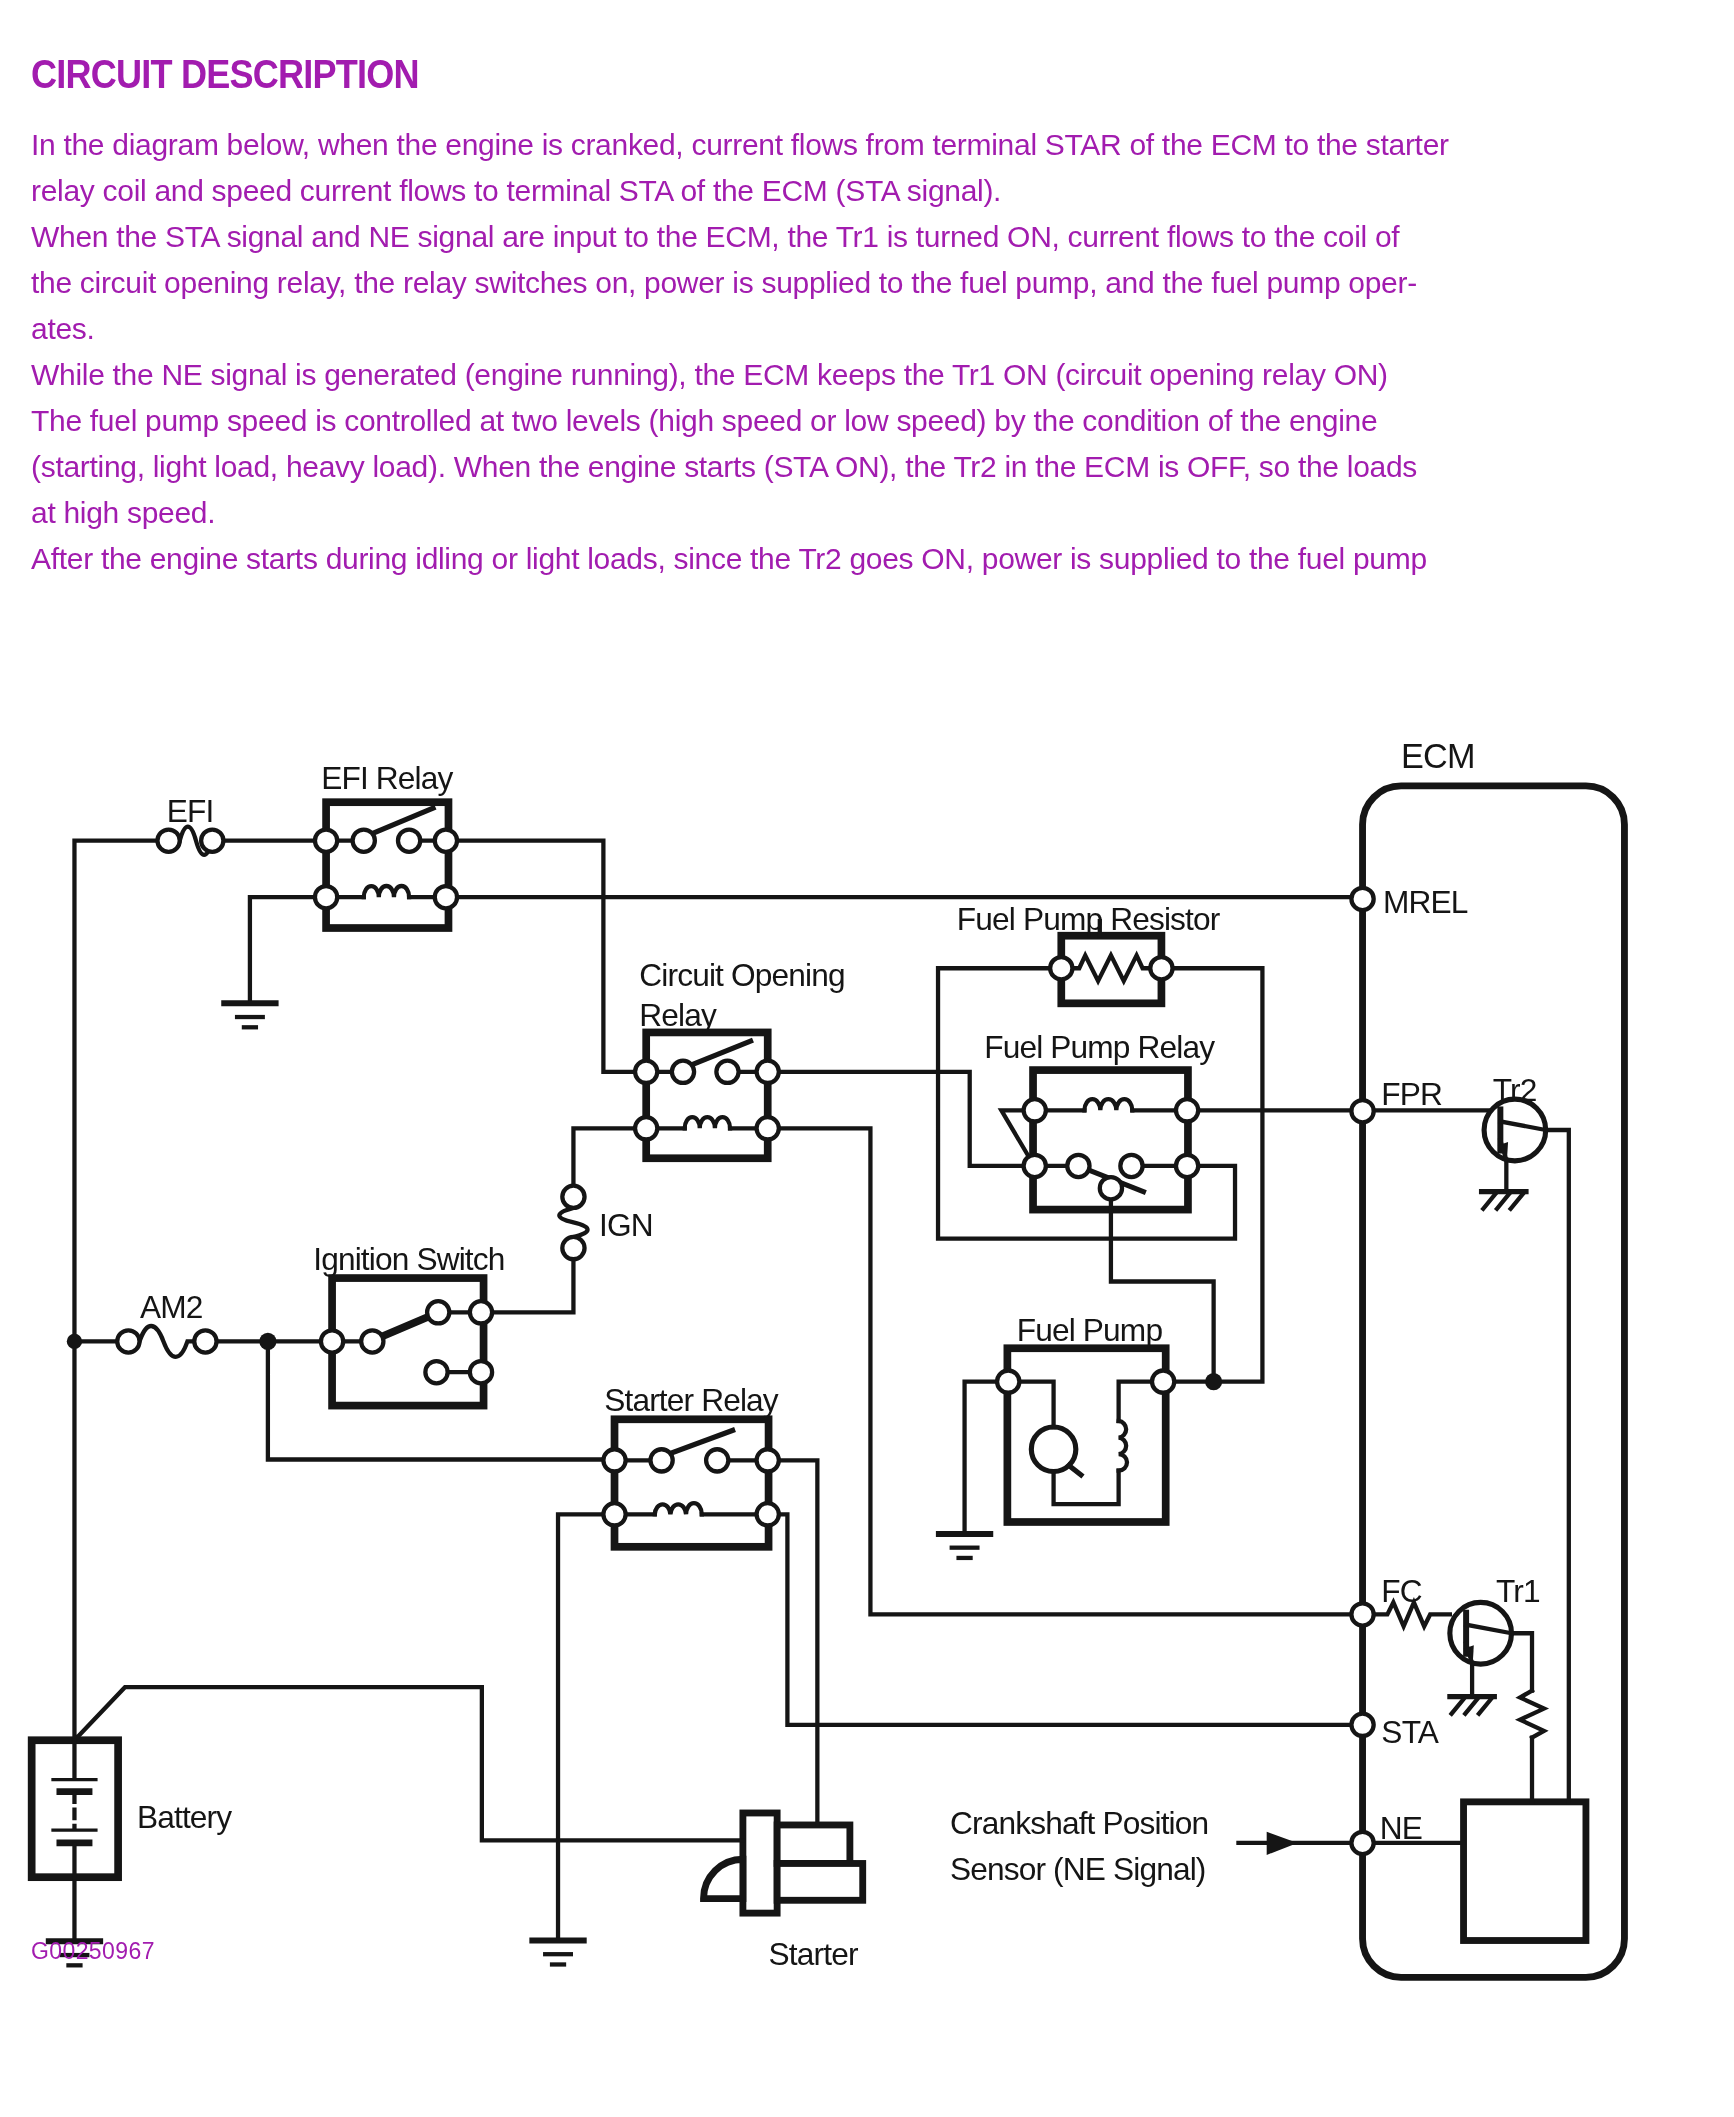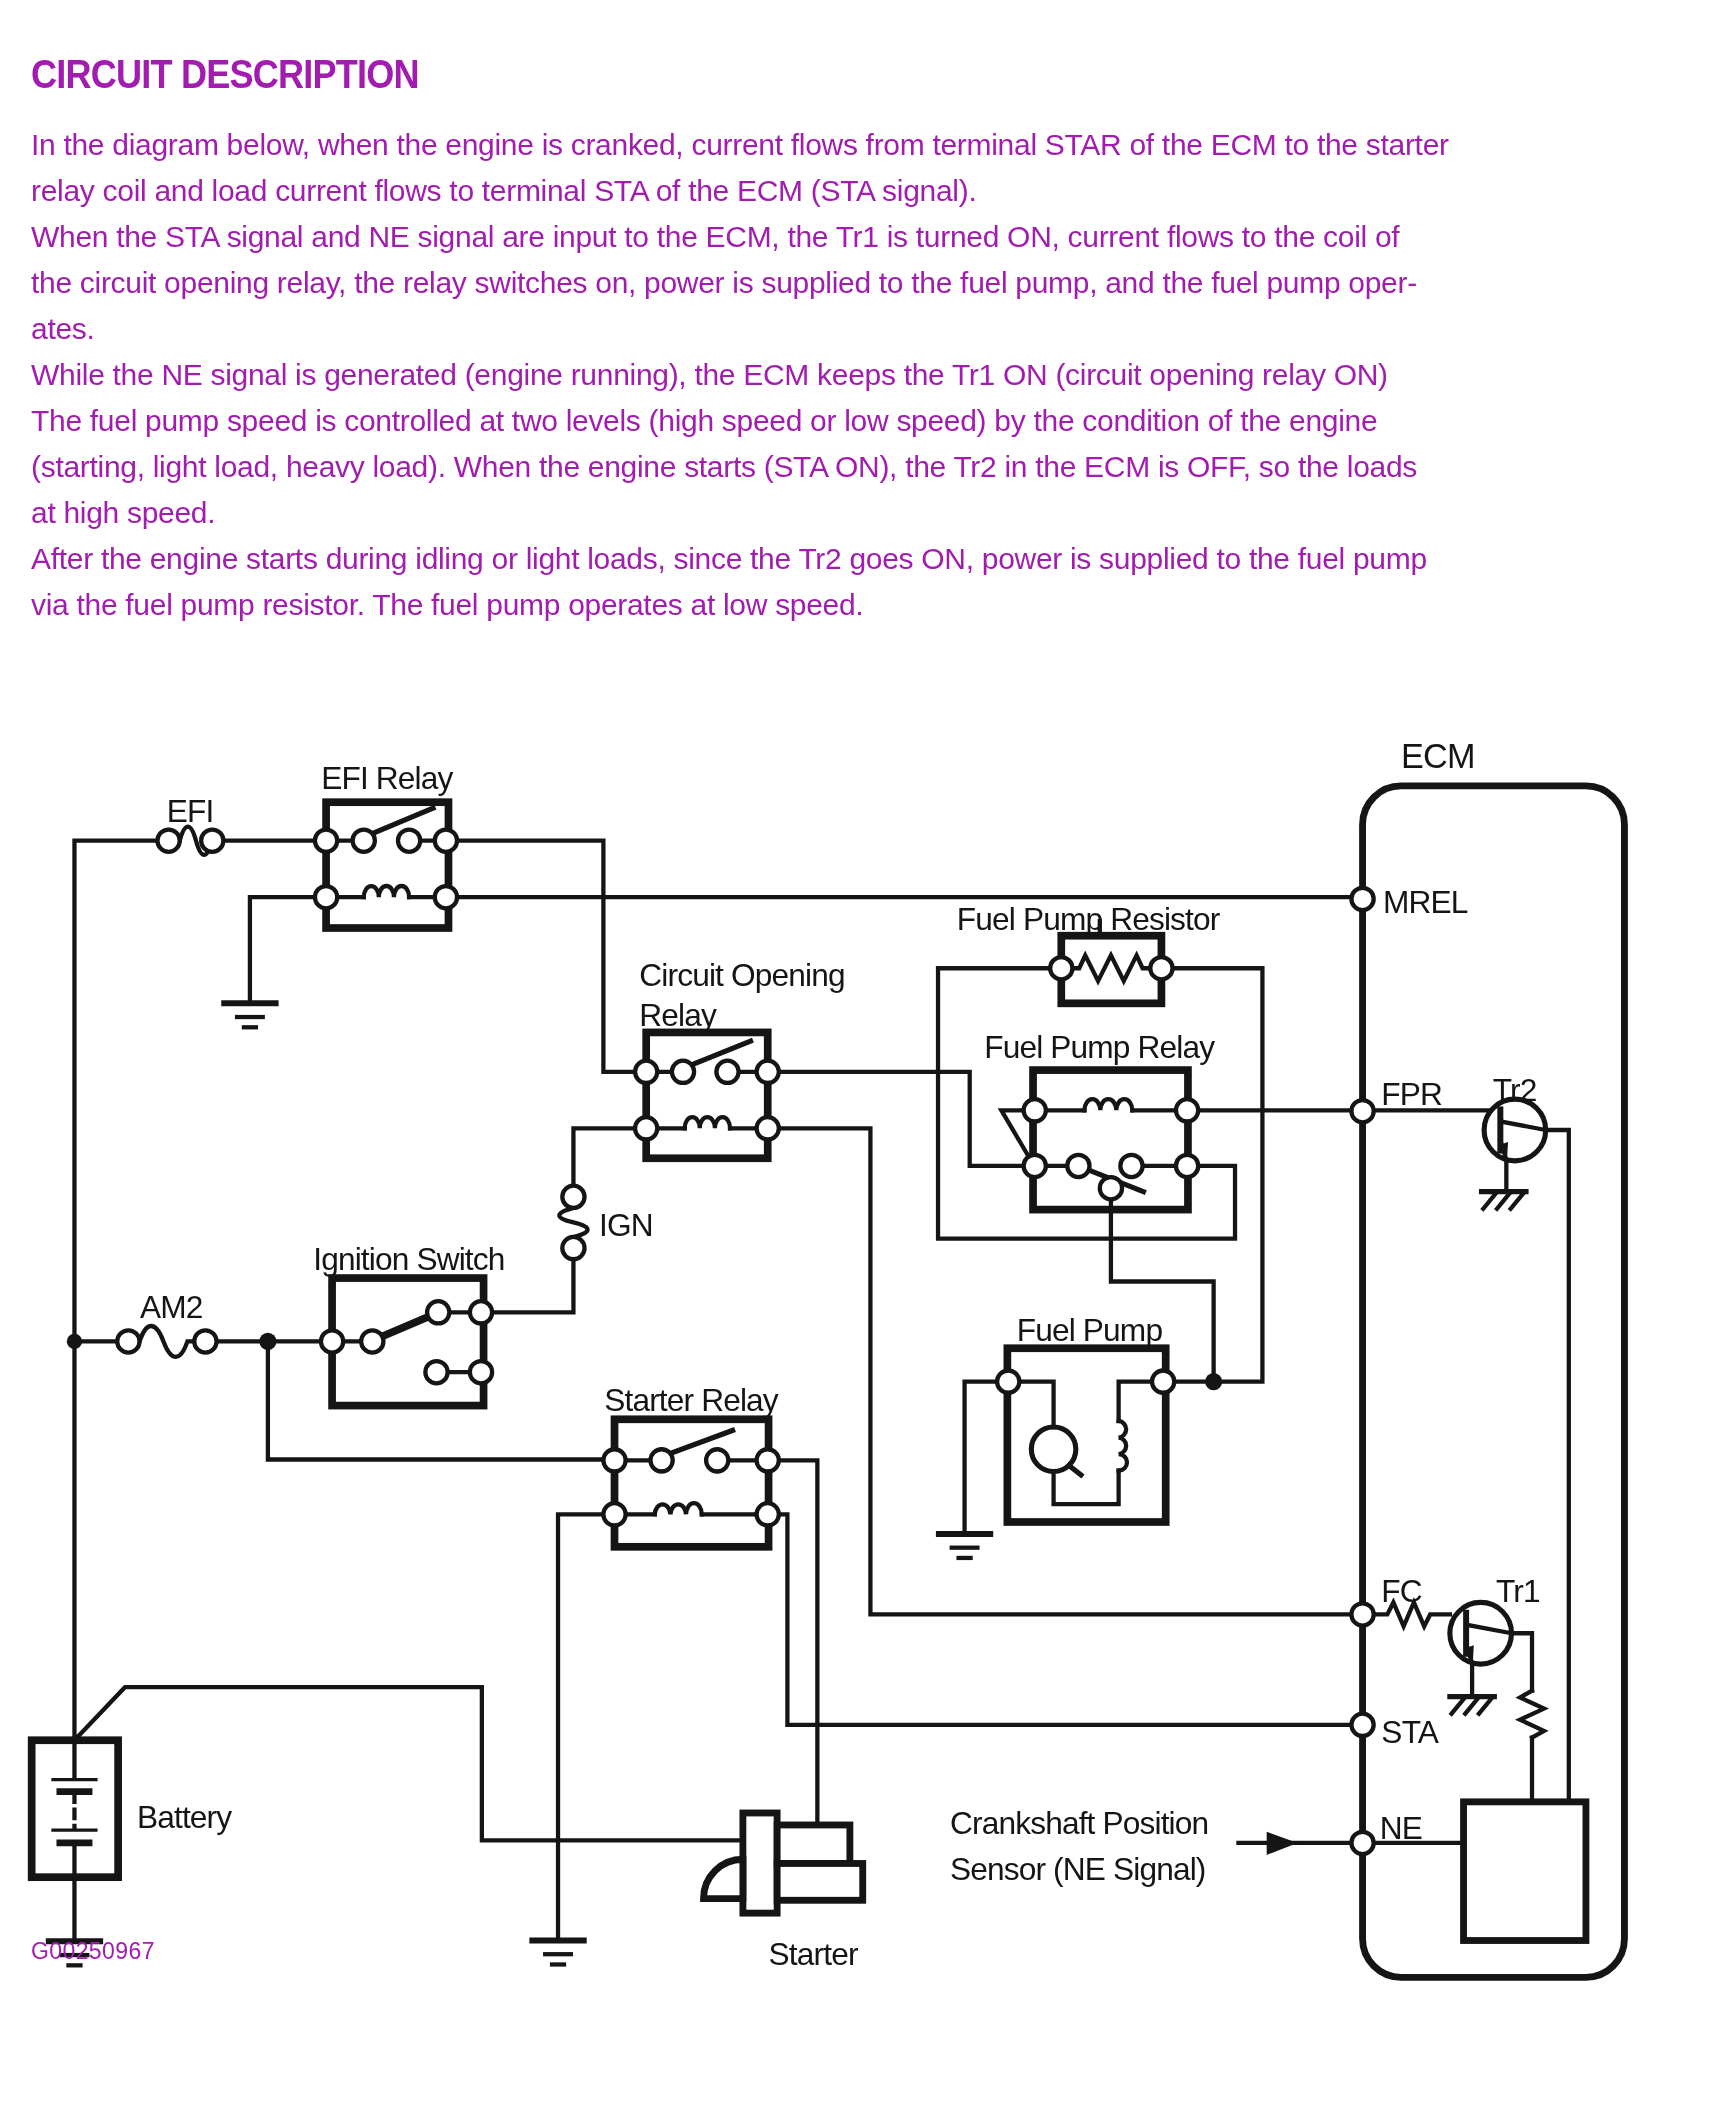--- a/index.html
+++ b/index.html
@@ -16,30 +16,29 @@
 </style>
 </head>
 <body>
 
 <div class="page">
 
   <div class="title">CIRCUIT DESCRIPTION</div>
 
   <div class="body-text">
     <div class="line">In the diagram below, when the engine is cranked, current flows from terminal STAR of the ECM to the starter</div>
-    <div class="line">relay coil and load current flows to terminal STA of the ECM (STA signal).</div>
+    <div class="line">relay coil and speed current flows to terminal STA of the ECM (STA signal).</div>
     <div class="line">When the STA signal and NE signal are input to the ECM, the Tr1 is turned ON, current flows to the coil of</div>
     <div class="line">the circuit opening relay, the relay switches on, power is supplied to the fuel pump, and the fuel pump oper-</div>
     <div class="line">ates.</div>
     <div class="line">While the NE signal is generated (engine running), the ECM keeps the Tr1 ON (circuit opening relay ON)</div>
     <div class="line">The fuel pump speed is controlled at two levels (high speed or low speed) by the condition of the engine</div>
     <div class="line">(starting, light load, heavy load). When the engine starts (STA ON), the Tr2 in the ECM is OFF, so the loads</div>
     <div class="line">at high speed.</div>
     <div class="line">After the engine starts during idling or light loads, since the Tr2 goes ON, power is supplied to the fuel pump</div>
-    <div class="line">via the fuel pump resistor. The fuel pump operates at low speed.</div>
   </div>
 
   <svg class="diagram" width="1734" height="1398" viewBox="0 840 2026 1633" fill="none" stroke="#151515" stroke-width="5" stroke-linecap="square" stroke-linejoin="miter">
 
     <g fill="#ffffff" stroke-width="9">
       <rect x="1592" y="918" width="306" height="1392" rx="45" stroke-width="8"></rect>
       <rect x="381" y="937" width="143" height="147"></rect>
       <rect x="755" y="1206" width="142" height="147"></rect>
       <rect x="1240" y="1093" width="117" height="79"></rect>
       <rect x="1207" y="1250" width="181" height="163"></rect>

